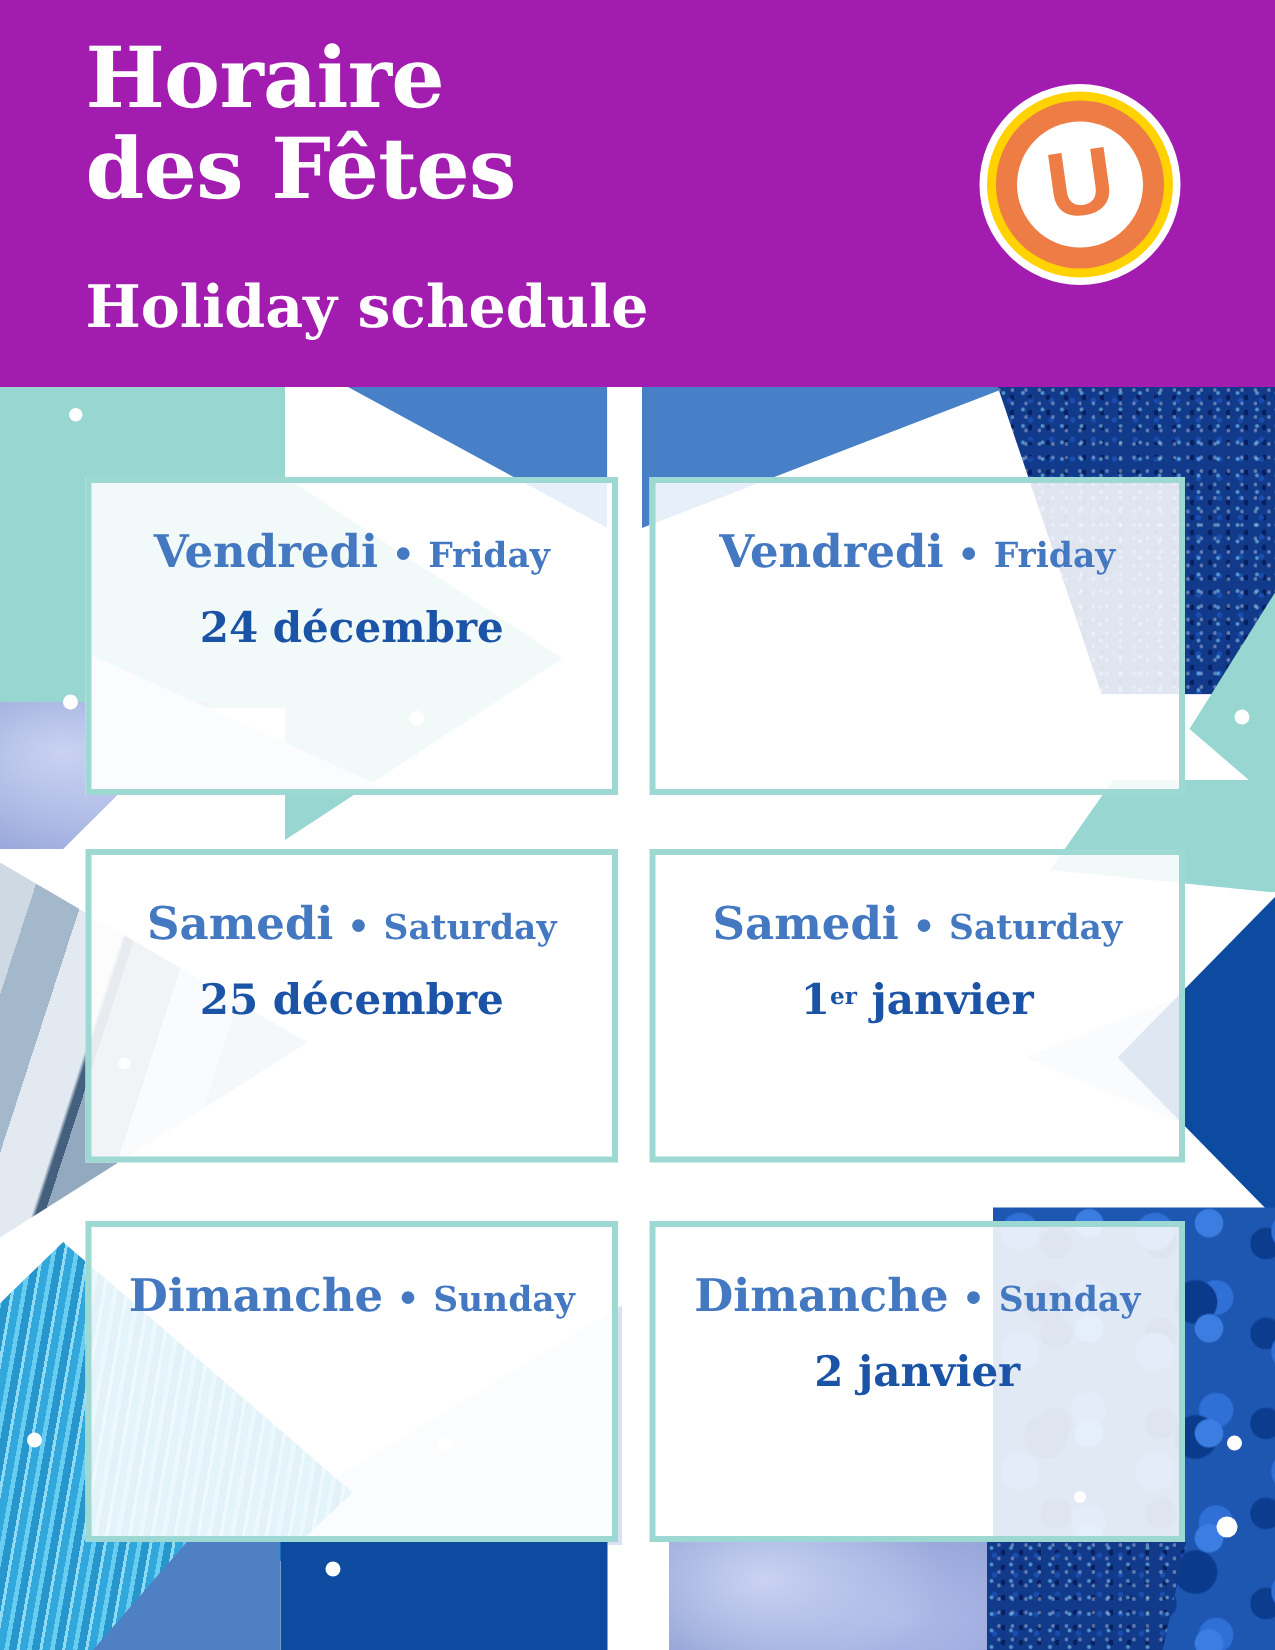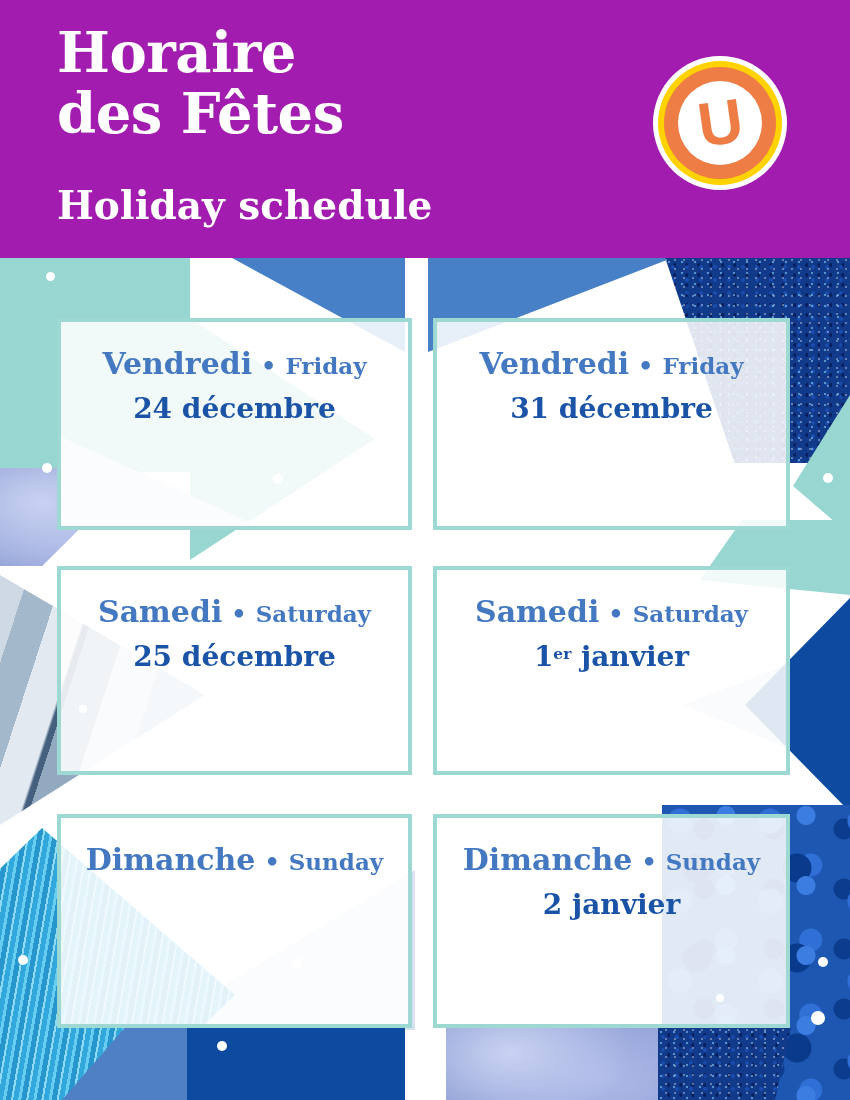--- a/index.html
+++ b/index.html
@@ -94,21 +94,21 @@
   }
   .dot{position:absolute;background:#fff;border-radius:50%;}
 
   
   .card{
     position:absolute;box-sizing:border-box;z-index:2;
     background:rgba(255,255,255,0.87);
     border:4px solid #9ED8D2;
     text-align:center;padding-top:26px;
   }
-  .day-line{font-weight:700;color:#4479C1;font-size:30px;line-height:32px;}
+  .day-line{font-weight:700;color:#4479C1;font-size:30px;line-height:42px;}
   .day-en{font-size:23px;}
   .bullet{font-size:24px;padding:0 9px;}
   .date-line{font-weight:700;color:#1B54A6;font-size:28px;line-height:44px;margin-top:2px;}
   .date-line sup{font-size:0.55em;vertical-align:0.45em;}
 </style>
 </head>
 <body>
 
 <div class="layer">
   <div class="shape s-teal-left"></div>
@@ -168,23 +168,20 @@
   </div>
   <div class="date-line">
     <span>24 décembre</span><sup></sup><span></span>
   </div>
 </div>
 
 <div class="card" style="left:433px;top:318px;width:357px;height:212px">
   <div class="day-line">
     <span>Vendredi</span><span class="bullet">•</span><span class="day-en">Friday</span>
   </div>
-  <div class="date-line">
-    <span>31 décembre</span><sup></sup><span></span>
-  </div>
 </div>
 
 <div class="card" style="left:57px;top:566px;width:355px;height:209px">
   <div class="day-line">
     <span>Samedi</span><span class="bullet">•</span><span class="day-en">Saturday</span>
   </div>
   <div class="date-line">
     <span>25 décembre</span><sup></sup><span></span>
   </div>
 </div>

